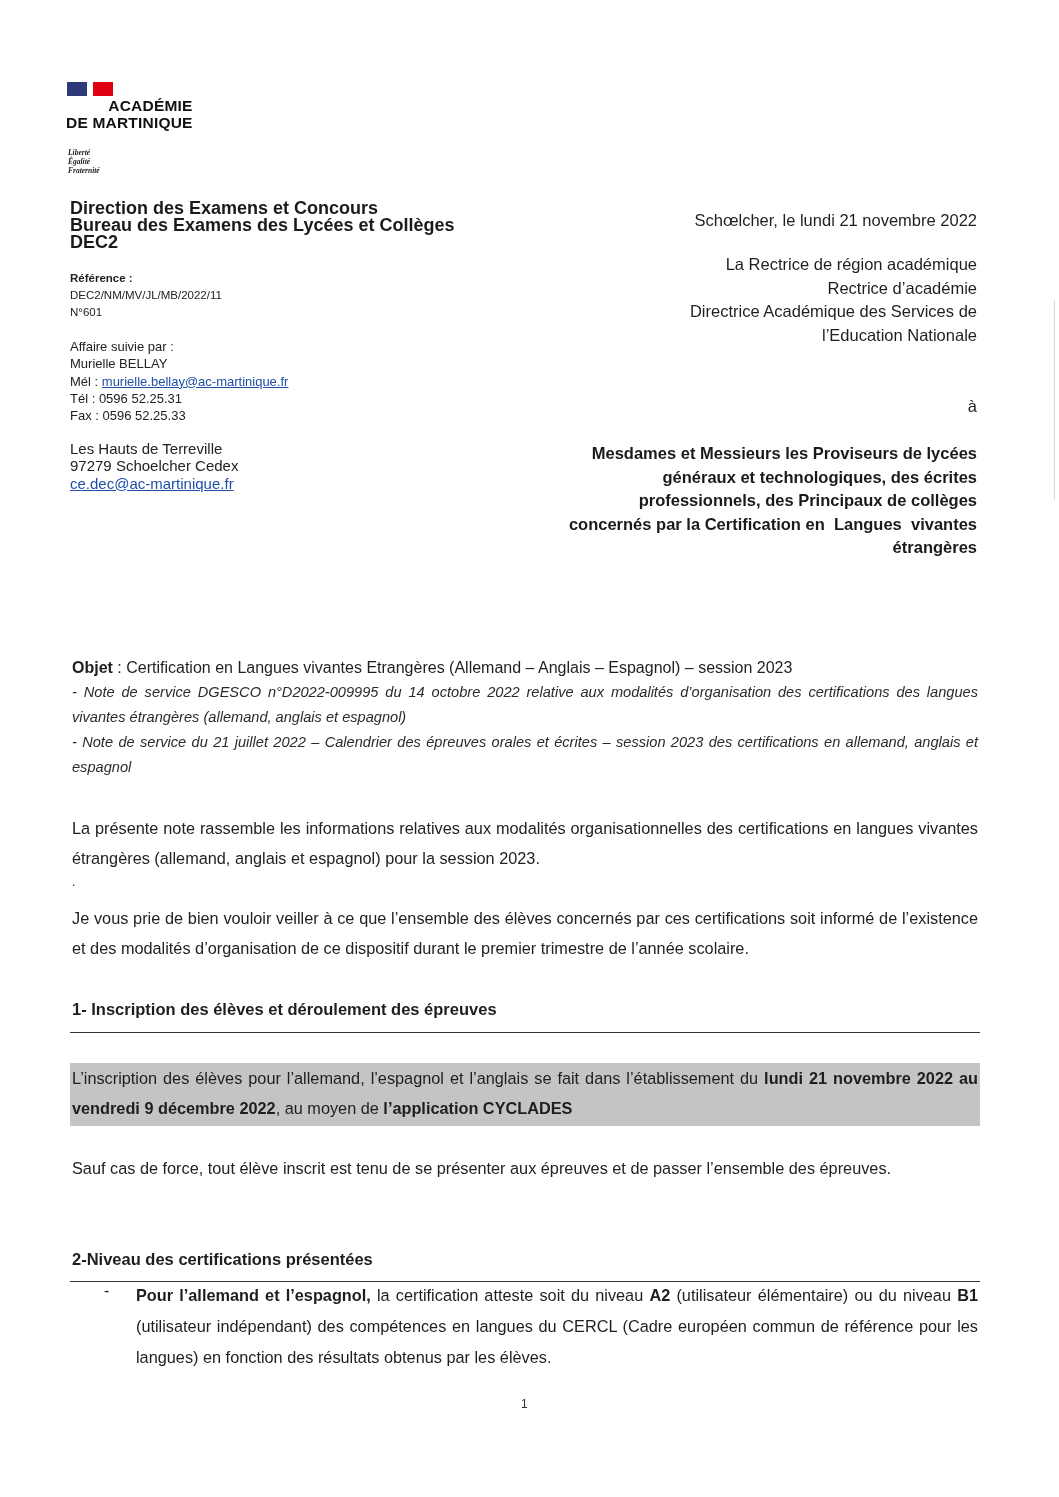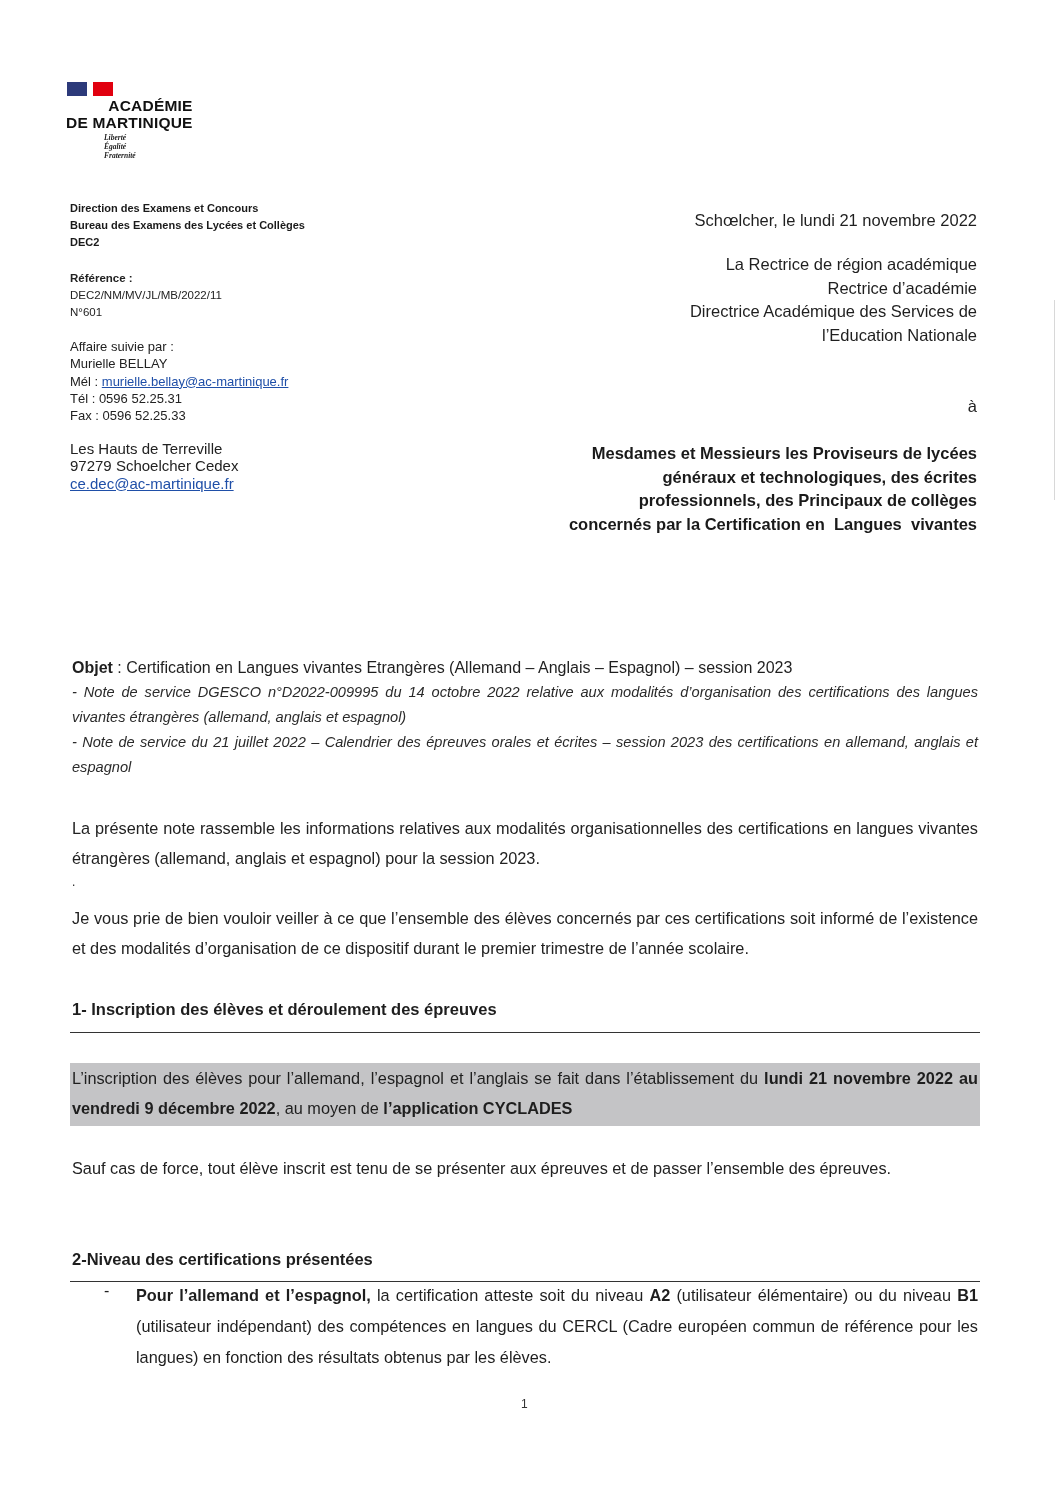--- a/index.html
+++ b/index.html
@@ -6,24 +6,24 @@
   body { width: 1059px; height: 1497px; position: relative; overflow: hidden;
          font-family: "Liberation Sans", sans-serif; color: #1f1f1f; }
   .abs { position: absolute; }
 
   
   .flag { position: absolute; left: 67px; top: 82px; width: 46px; height: 14px; }
   .flag .blue { position:absolute; left:0; top:0; width:20px; height:14px; background:#2c3a7a; }
   .flag .mid { position:absolute; left:20px; top:0; width:6px; height:14px; background:#ffffff; }
   .flag .red { position:absolute; left:26px; top:0; width:20px; height:14px; background:#e1000f; }
   .logo-name { left: 66px; top: 97px; font-weight: bold; font-size: 15.5px; line-height: 17px; color:#111; letter-spacing: 0.2px; text-align: right; }
-  .motto { left: 68px; top: 133px; font-family: "Liberation Serif", serif; font-style: italic; font-weight: bold; font-size: 7.5px; line-height: 9px; color:#222;margin-left:36px; }
+  .motto { left: 68px; top: 148px; font-family: "Liberation Serif", serif; font-style: italic; font-weight: bold; font-size: 7.5px; line-height: 9px; color:#222; }
 
   
-  .sender { left: 70px; top: 200px; font-size: 11px; line-height: 17px; color:#1a1a1a; }
+  .sender { left: 70px; top: 200px; font-size: 18px; line-height: 17px; color:#1a1a1a; }
   .sender .b { font-weight: bold; }
   .ref { left: 70px; top: 270px; font-size: 11.5px; line-height: 17px; color:#222; }
   .ref .b { font-weight: bold; }
   .contact { left: 70px; top: 338px; font-size: 13px; line-height: 17.3px; color:#222; }
   .addr { left: 70px; top: 440px; font-size: 15px; line-height: 17.3px; color:#222; }
   a.mail { color: #1f4fa8; text-decoration: underline; }
 
   
   .right { right: 82px; text-align: right; font-size: 16.5px; line-height: 23.5px; color:#1f1f1f; }
   .date { top: 209px; }
@@ -107,20 +107,21 @@
   <div>Rectrice d’académie</div>
   <div>Directrice Académique des Services de</div>
   <div>l’Education Nationale</div>
 </div>
 <div class="abs right a">à</div>
 <div class="abs right addressees">
   <div>Mesdames et Messieurs les Proviseurs de lycées</div>
   <div>généraux et technologiques, des écrites</div>
   <div>professionnels, des Principaux de collèges</div>
   <div style="white-space:pre">concernés par la Certification en  Langues  vivantes</div>
+  <div>étrangères</div>
 </div>
 
 <div class="abs objet">
   <div><span class="lbl">Objet</span><span> : </span><span>Certification en Langues vivantes Etrangères (Allemand – Anglais – Espagnol) – session 2023</span></div>
   <div class="ital">- Note de service DGESCO n°D2022-009995 du 14 octobre 2022 relative aux modalités d’organisation des certifications des langues vivantes étrangères (allemand, anglais et espagnol)</div>
   <div class="ital">- Note de service du 21 juillet 2022 – Calendrier des épreuves orales et écrites – session 2023 des certifications en allemand, anglais et espagnol</div>
 </div>
 
 <div class="abs para p1">La présente note rassemble les informations relatives aux modalités organisationnelles des certifications en langues vivantes étrangères (allemand, anglais et espagnol) pour la session 2023.</div>
 <div class="abs dot">.</div>

